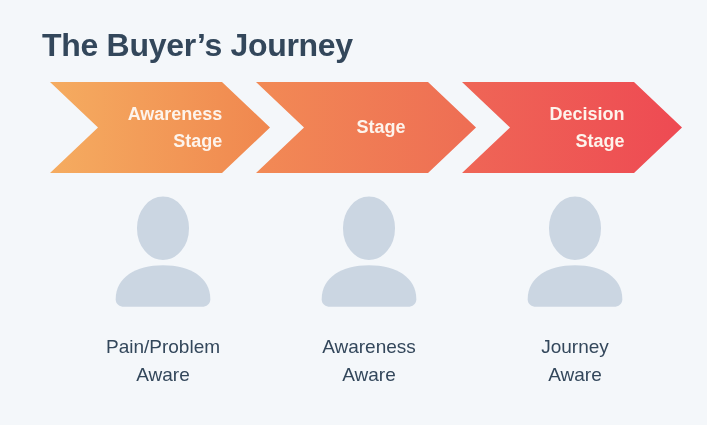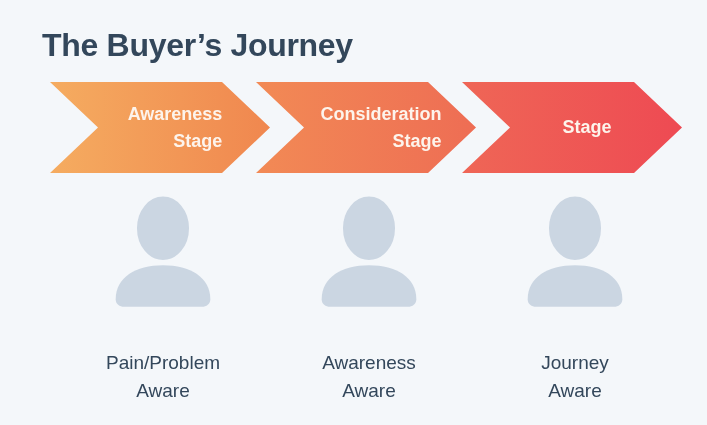--- a/index.html
+++ b/index.html
@@ -58,21 +58,21 @@
   .column{
     width:206px;
     display:flex;
     flex-direction:column;
     align-items:center;
   }
   .person-svg{display:block;}
   .person-shape{fill:var(--person);}
   .person-head{stroke:var(--bg);stroke-width:5px;}
   .persona-label{
-    margin-top:42px;
+    margin-top:26px;
     text-align:center;
     font-size:19px;
     line-height:28px;
     color:var(--label);
     display:flex;
     flex-direction:column;
   }
 </style>
 </head>
 <body>
@@ -81,26 +81,26 @@
 
 <div>
   <div class="arrow arrow-0" style="background: linear-gradient(90deg, rgb(245, 172, 96), rgb(240, 135, 79));">
     <div class="arrow-text">
       <span>Awareness</span>
       <span>Stage</span>
     </div>
   </div>
   <div class="arrow arrow-1" style="background: linear-gradient(90deg, rgb(242, 138, 85), rgb(238, 109, 84));">
     <div class="arrow-text">
-      <span>Consideration</span>
       <span>Stage</span>
     </div>
   </div>
   <div class="arrow arrow-2" style="background: linear-gradient(90deg, rgb(239, 102, 86), rgb(238, 74, 83));">
     <div class="arrow-text">
+      <span>Decision</span>
       <span>Stage</span>
     </div>
   </div>
 </div>
 
 <div class="columns">
   <div class="column">
     <svg class="person-svg" width="106" height="114" viewBox="0 0 112 120">
       <path class="person-shape" d="M6 112 C6 89 27 76 56 76 C85 76 106 89 106 112 C106 117 102 120 97 120 L15 120 C10 120 6 117 6 112 Z"></path>
       <ellipse class="person-shape person-head" cx="56" cy="37" rx="30" ry="36"></ellipse>

